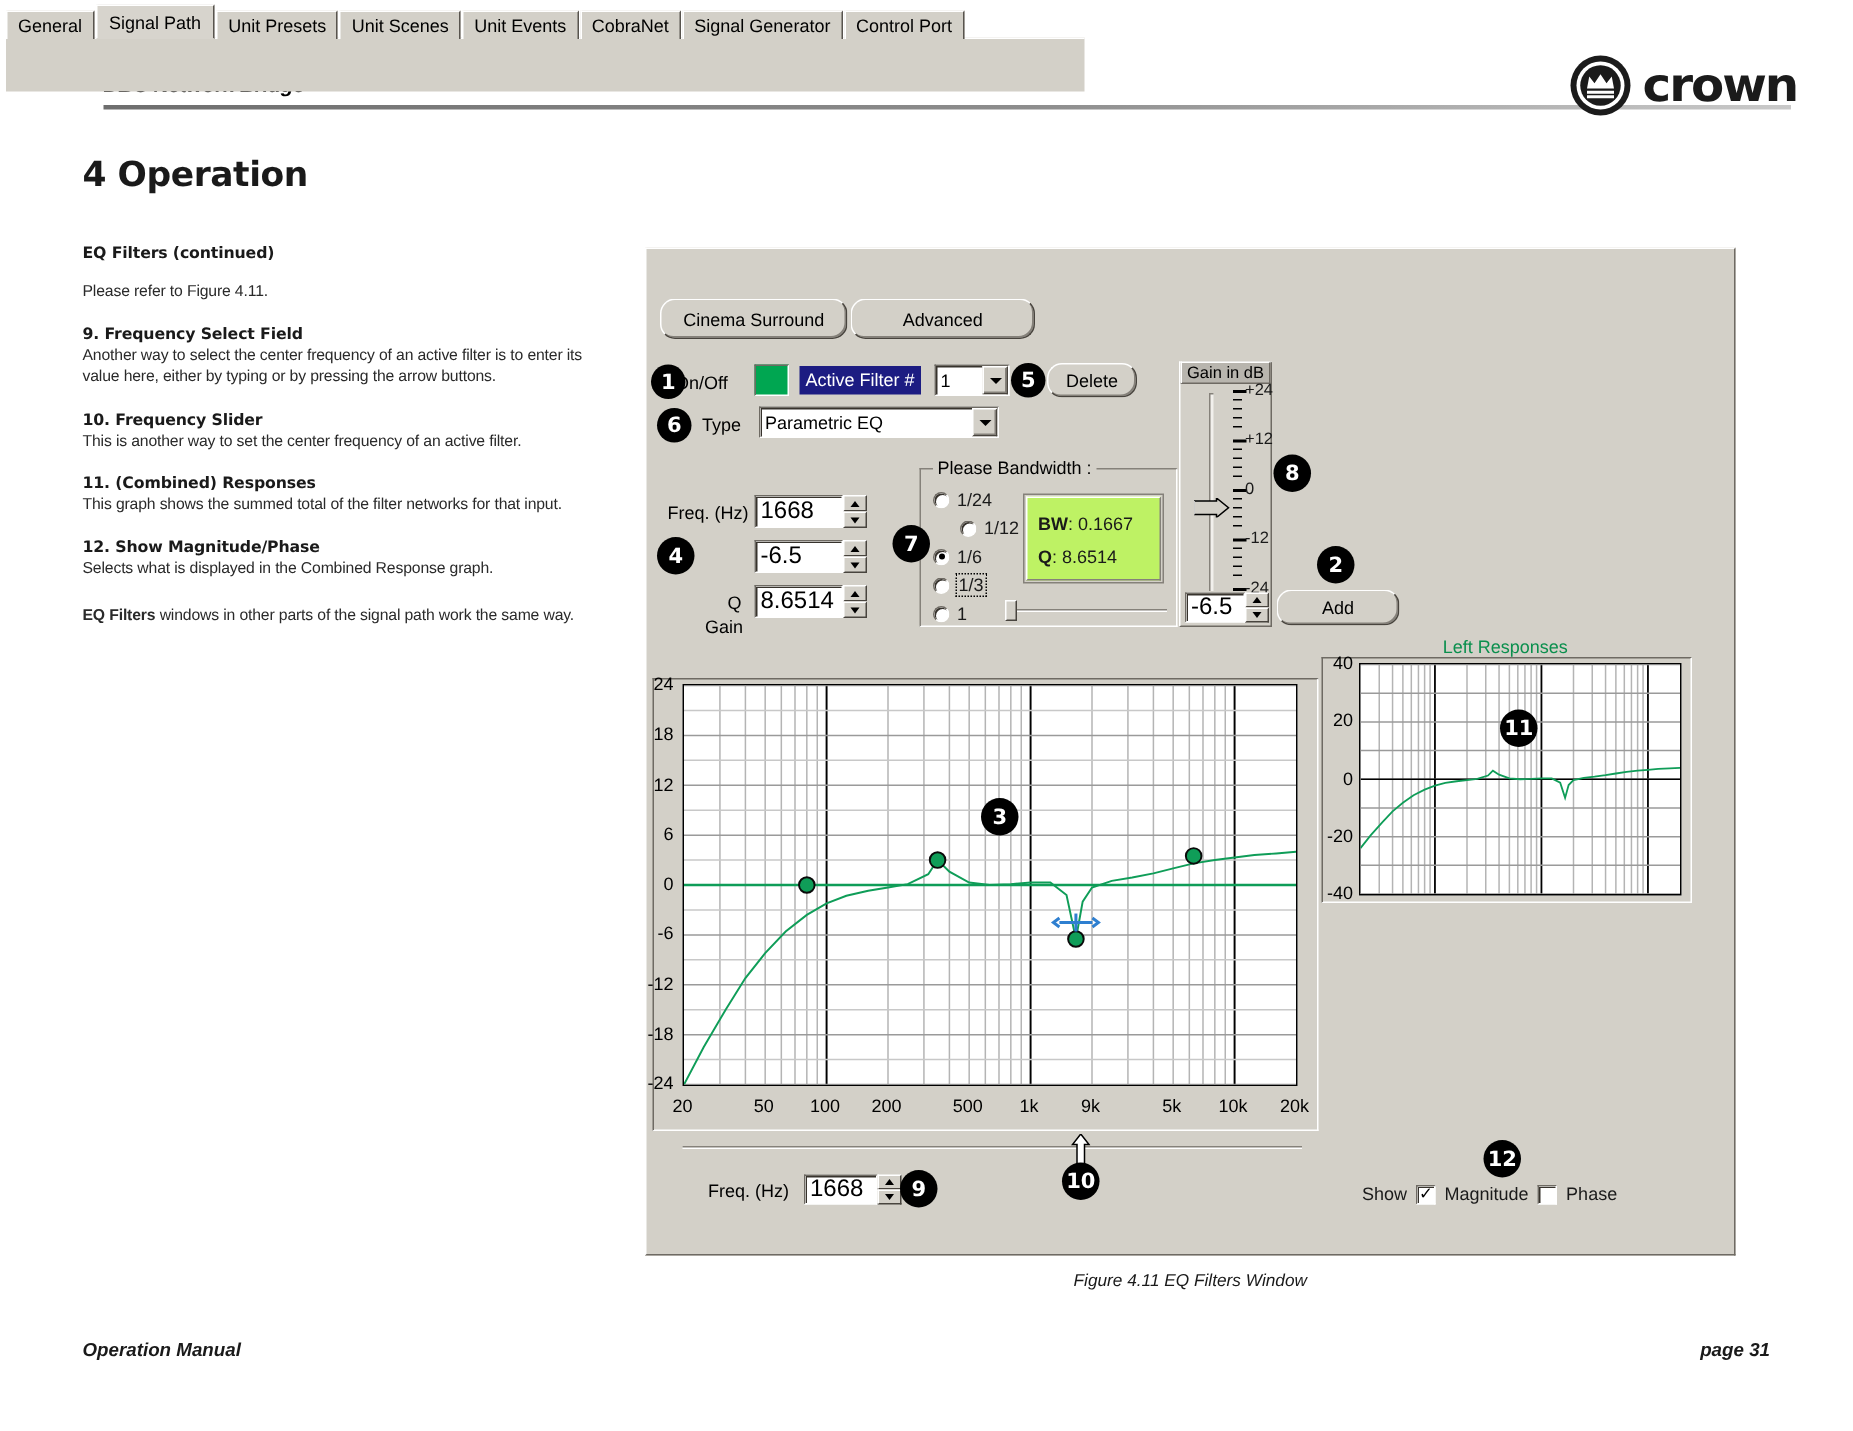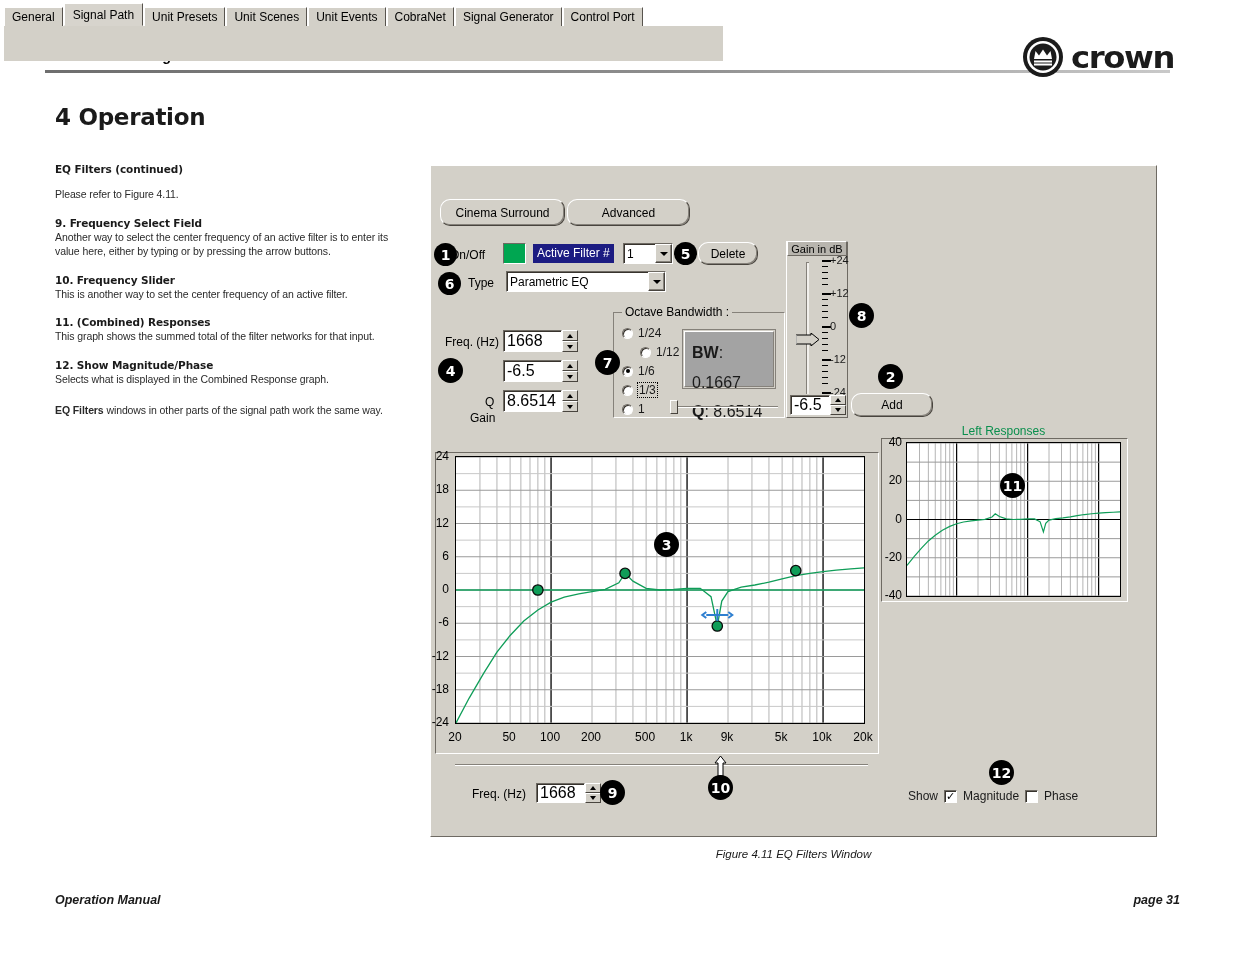--- a/index.html
+++ b/index.html
@@ -7,21 +7,21 @@
   body {
     width:1235px; height:954px;
     background:#ffffff;
     font-family:"Liberation Sans", sans-serif;
     color:#1a1a1a;
     position:relative;
     overflow:hidden;
   }
 
   
-  #doc-header { position:absolute; left:45px; top:48px; width:1125px; }
+  #doc-header { position:absolute; left:69px; top:48px; width:1125px; }
   #doc-header .hdr-title {
     font-size:14px; font-weight:bold; font-style:italic; letter-spacing:-0.2px;
     color:#000;
   }
   #doc-header .hdr-rule {
     margin-top:6px; height:3px;
     background:linear-gradient(to right,#6e6e6e 0%,#8d8d8d 55%,#c9c9c9 100%);
   }
   #crown-logo { position:absolute; right:0px; top:-13px; display:flex; align-items:center; gap:6px; }
   #crown-logo .mark { width:44px; height:44px; }
@@ -176,25 +176,25 @@
     border-top:1px solid #6e6a63; border-left:1px solid #6e6a63;
     border-right:1px solid #fff; border-bottom:1px solid #fff;
     box-shadow:inset 1px 1px 0 #37332d;
     display:flex; align-items:center; justify-content:center;
   }
   .radio.on::after { content:""; width:4px; height:4px; border-radius:50%; background:#000; }
   .radio-row.focus .rlbl { outline:1px dotted #000; padding:0 1px; }
 
   #bwq-box {
     position:absolute; left:684px; top:331px; width:90px; height:56px;
-    background:#a3a3a3;
+    background:#bef264;
     border-top:1px solid #fff; border-left:1px solid #fff;
     border-right:1px solid #85817a; border-bottom:1px solid #85817a;
     outline:1px solid #85817a; outline-offset:1px;
-    font-size:16px; padding:6px 0 0 7px; line-height:1.85;
+    font-size:12px; padding:6px 0 0 7px; line-height:1.85;
   }
   #bwq-box b { font-weight:bold; }
 
   
   #bw-slider { position:absolute; left:668px; top:400px; width:110px; height:14px; }
   #bw-slider .track { position:absolute; left:5px; top:6px; width:105px; height:2px;
     background:#85817a; border-bottom:1px solid #fff; }
   #bw-slider .thumb { position:absolute; left:2px; top:0px; width:8px; height:14px;
     background:#d3d0c8;
     border-top:1px solid #fff; border-left:1px solid #fff;
@@ -422,21 +422,21 @@
     <div>
         <i class="up"></i>
       </div>
     <div>
         <i class="dn"></i>
       </div>
   </div>
 </div>
 
 <div id="oct-group-inner"></div>
-<div id="oct-legend">Octave Bandwidth :</div>
+<div id="oct-legend">Please Bandwidth :</div>
 
 <div class="radio-row" style="left:622px; top:326px;">
   <span class="radio"></span>
   <span class="rlbl">1/24</span>
 </div>
 <div class="radio-row" style="left:640px; top:345px;align-items:center;">
   <span class="radio"></span>
   <span class="rlbl">1/12</span>
 </div>
 <div class="radio-row" style="left:622px; top:364px;">

